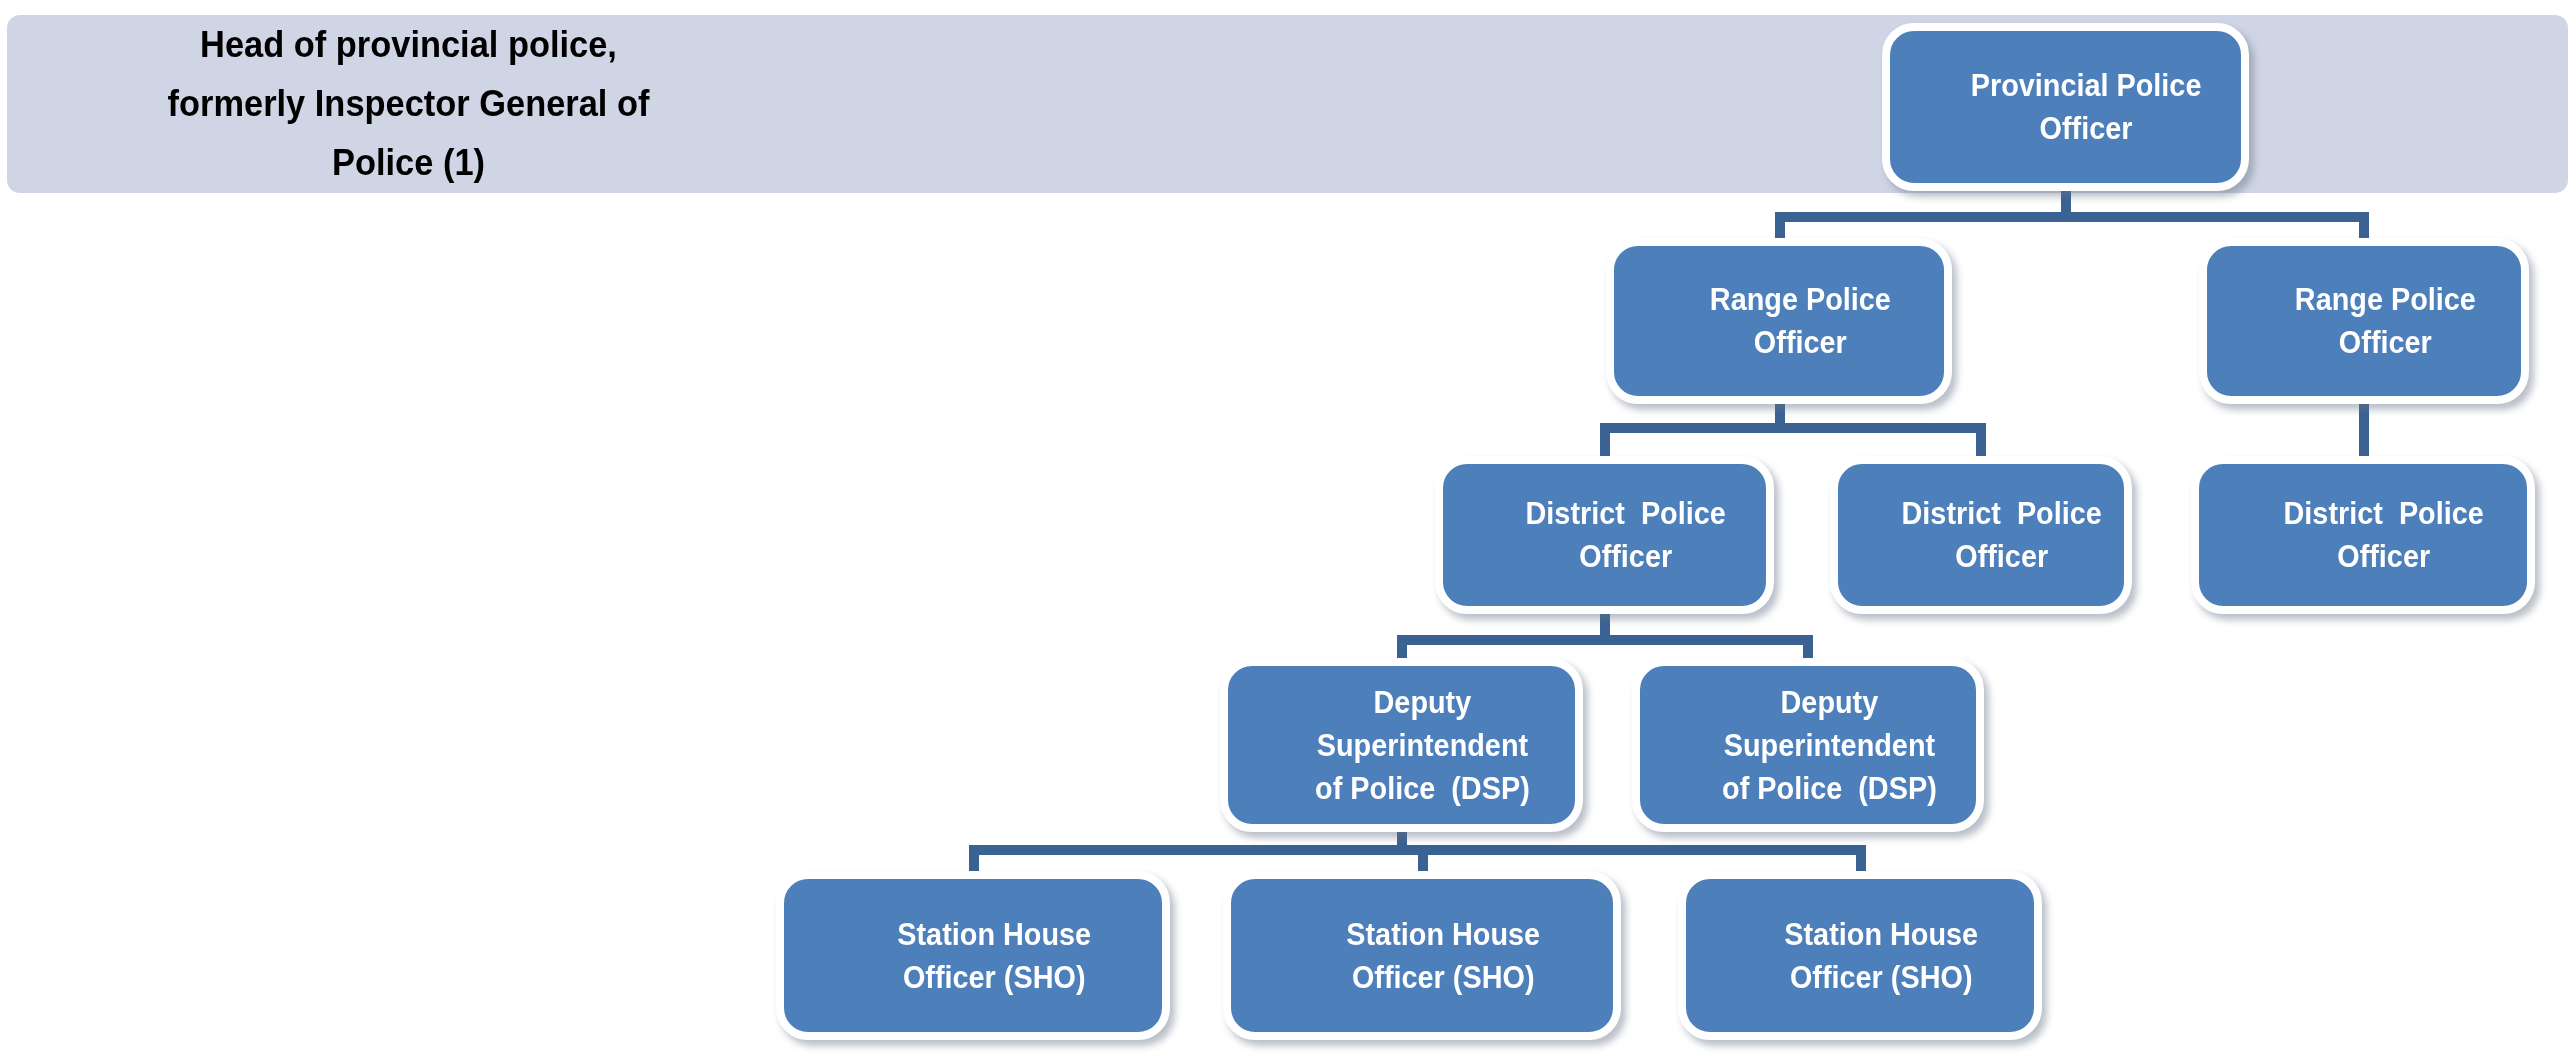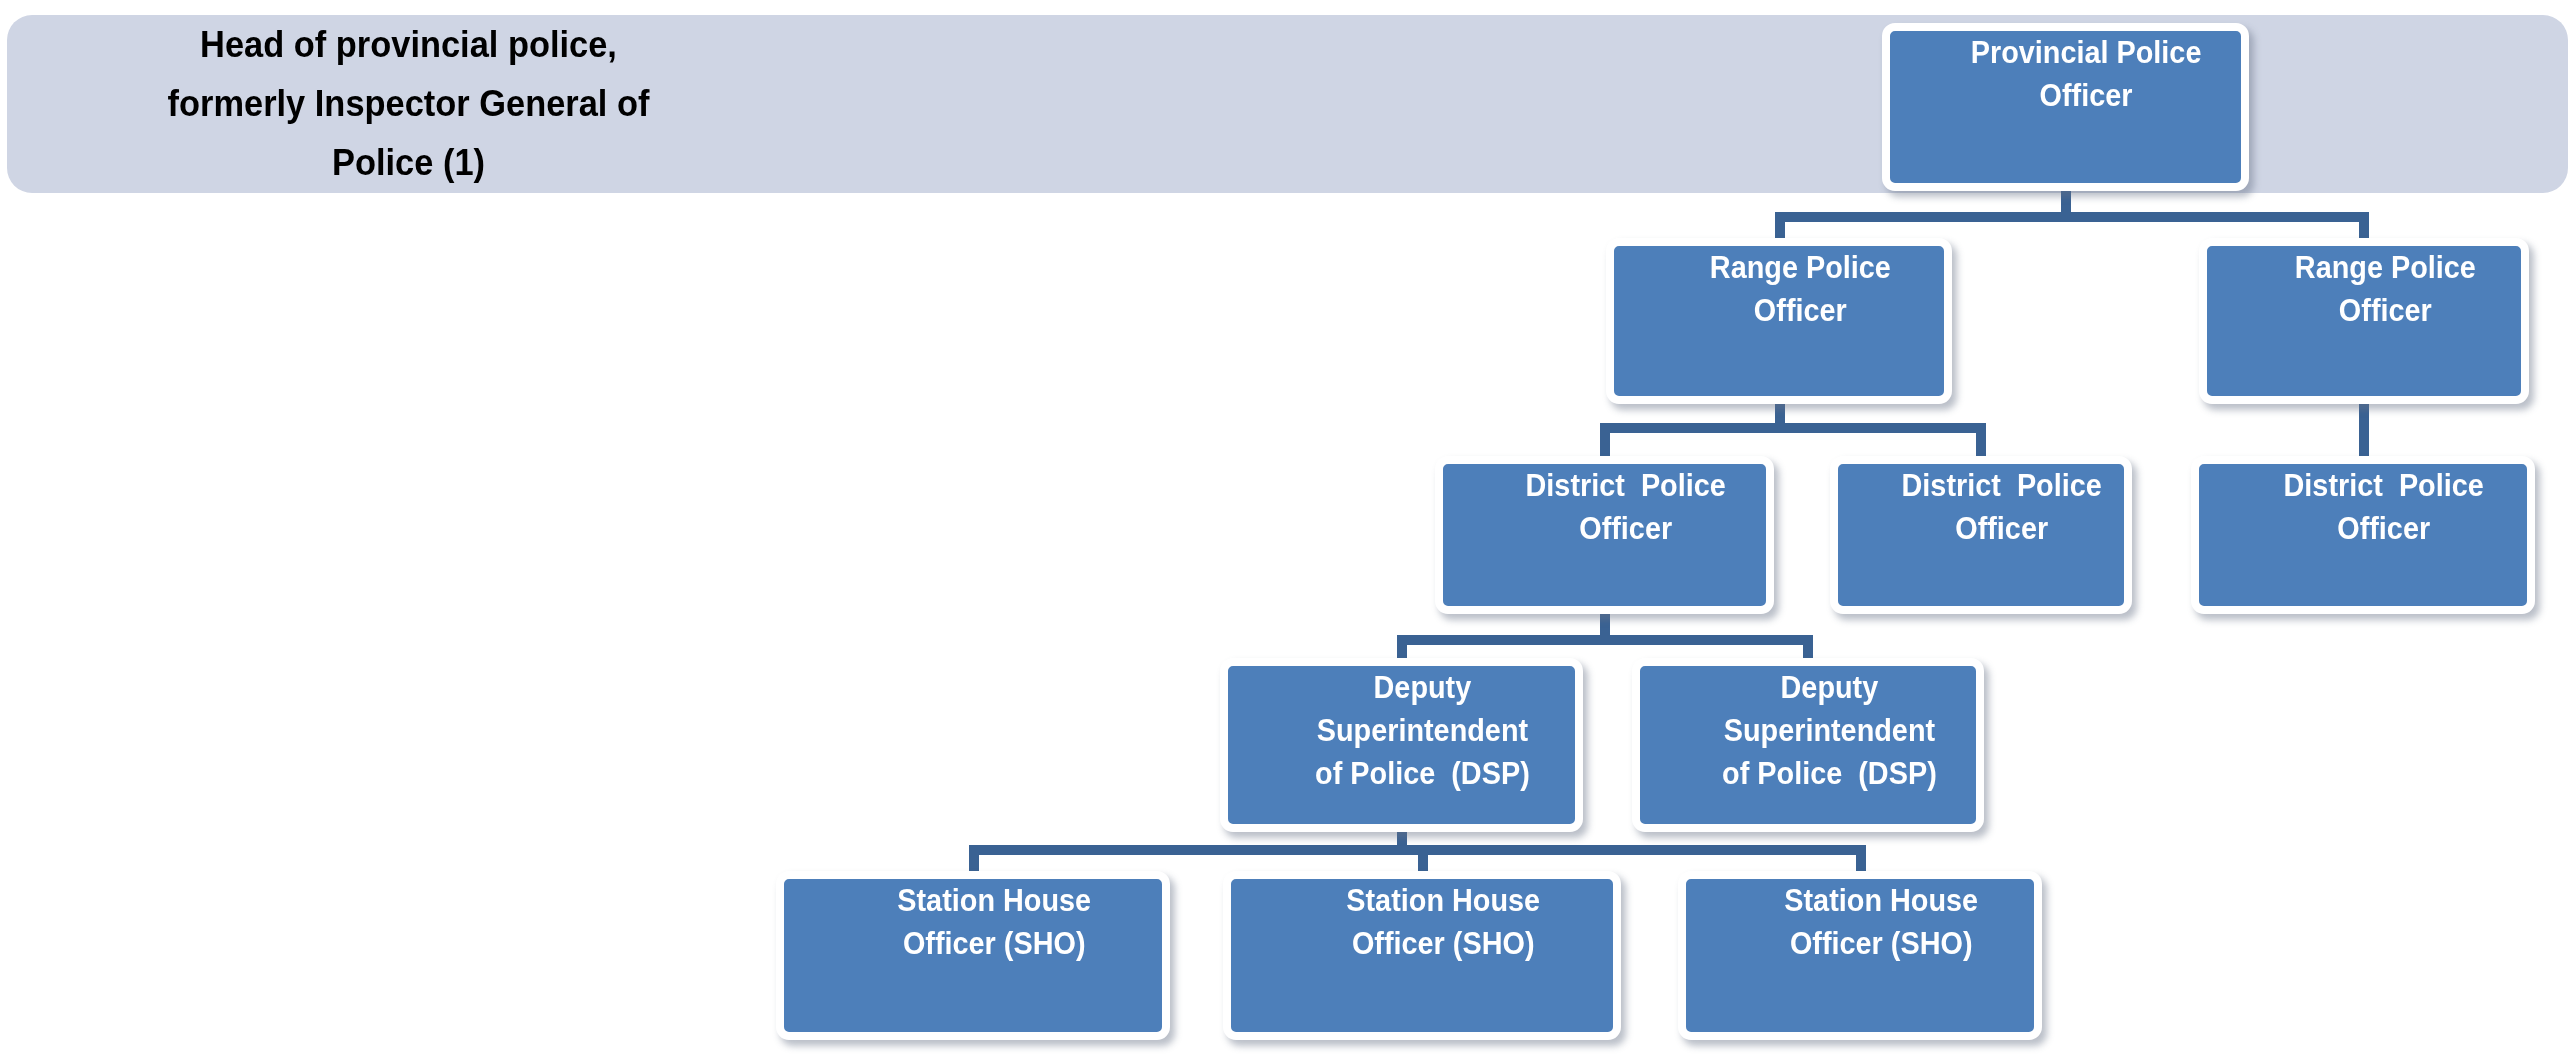--- a/index.html
+++ b/index.html
@@ -1,24 +1,24 @@
 <!DOCTYPE html>
 <html style="font-size:11.8px"><head>
 <meta charset="utf-8">
 <style>
   html,body{margin:0;padding:0;background:#ffffff;}
   .canvas{position:relative;width:2576px;height:1059px;background:#ffffff;overflow:hidden;
           font-family:"Liberation Sans",sans-serif;}
-  .band{position:absolute;left:7.4px;width:2561px;height:178px;background:#cfd5e4;border-radius:25px;}
+  .band{position:absolute;left:7.4px;width:2561px;height:178px;background:#cfd5e4;border-radius:13px;}
   .band-label{position:absolute;left:17.7px;top:0;width:767px;height:100%;
           display:flex;flex-direction:column;justify-content:center;text-align:center;
           font-weight:bold;font-size:37px;line-height:59px;color:#000000;
           transform:scaleX(.93);transform-origin:center;}
   .node{position:absolute;box-sizing:border-box;background:#4d7fba;border:8px solid #ffffff;
-          border-radius:13px;display:flex;justify-content:center;
+          border-radius:32px;display:flex;align-items:center;justify-content:center;
           box-shadow:4.4px 5.2px 7.4px rgba(105,115,135,.45);padding-left:42px;}
   .nl{color:#ffffff;font-weight:bold;font-size:31px;line-height:43px;text-align:center;
           transform:scaleX(.93);transform-origin:center;white-space:nowrap;}
   .conn{position:absolute;background:#3a6293;}
 </style>
 </head>
 <body>
 
 <div class="canvas">
 

